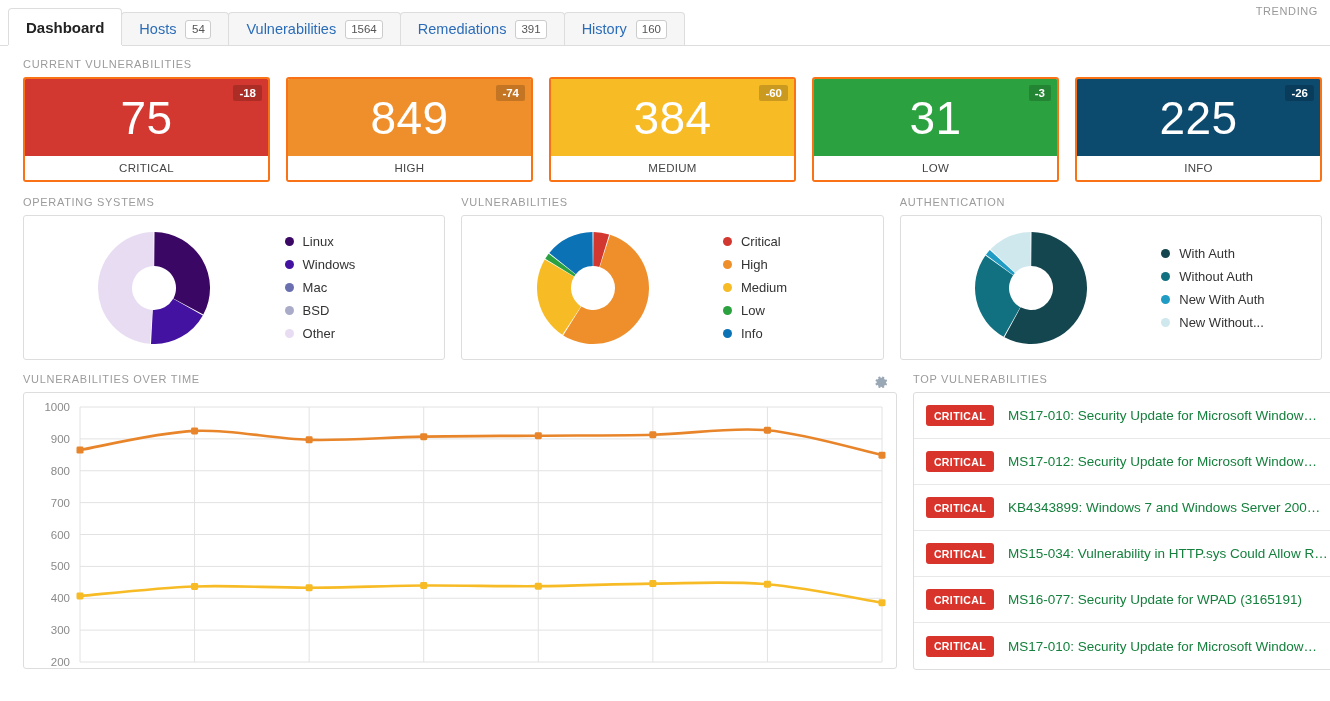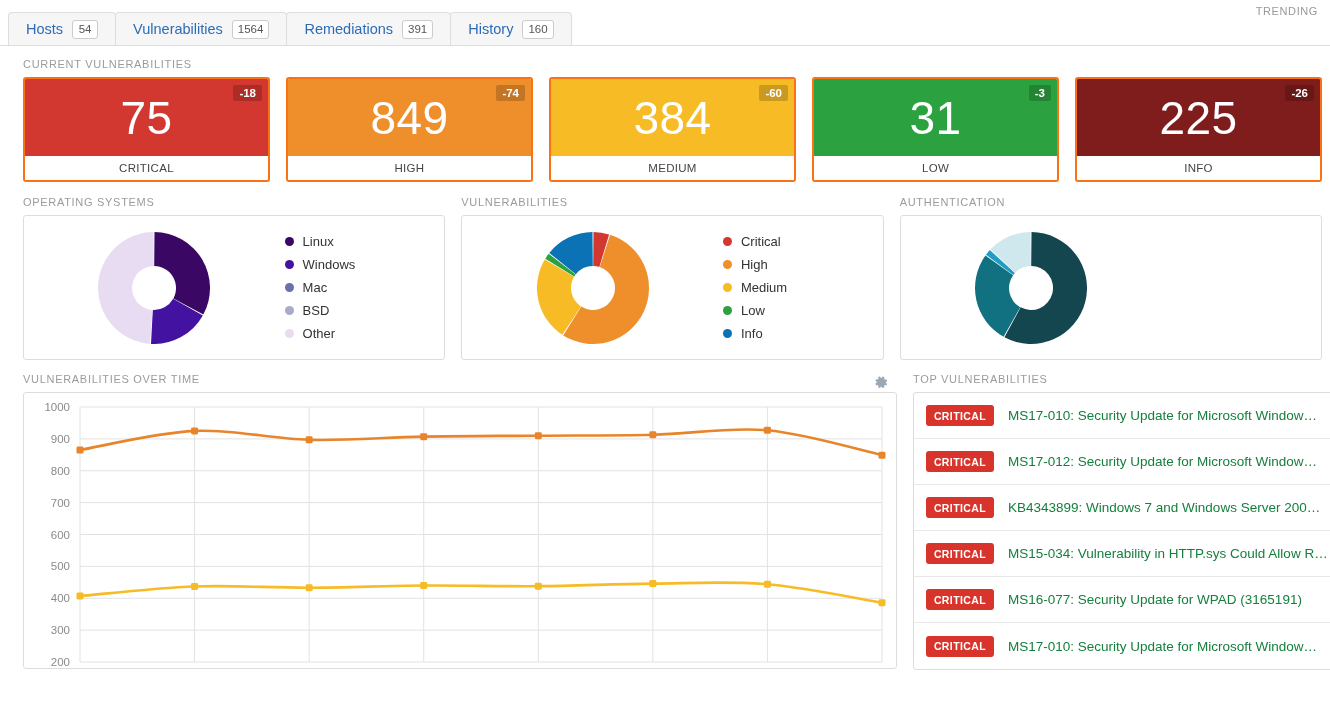--- a/index.html
+++ b/index.html
@@ -143,20 +143,23 @@
   }
 
   
   .axis-text { font-size:11.5px; fill:#8a8a8a; font-family:"Liberation Sans", sans-serif; }
 </style>
 </head>
 <body>
 
 <div class="tabbar">
   <div class="tabs">
+      <div class="tab active">
+        <span>Dashboard</span>
+      </div>
       <div class="tab">
         <span>Hosts</span>
         <span class="badge-count">54</span>
       </div>
       <div class="tab">
         <span>Vulnerabilities</span>
         <span class="badge-count">1564</span>
       </div>
       <div class="tab">
         <span>Remediations</span>
@@ -198,21 +201,21 @@
         <div class="card-label">MEDIUM</div>
       </div>
       <div class="card">
         <div class="card-top" style="background:#2ba13f">
           <span class="card-value">31</span>
           <span class="card-delta">-3</span>
         </div>
         <div class="card-label">LOW</div>
       </div>
       <div class="card">
-        <div class="card-top" style="background:#7f1d1d">
+        <div class="card-top" style="background:#0c4a6e">
           <span class="card-value">225</span>
           <span class="card-delta">-26</span>
         </div>
         <div class="card-label">INFO</div>
       </div>
     </div>
 
   <div class="row" style="margin-top:14px;">
     <div style="flex:1 1 0;">
       <div class="sec-title">OPERATING SYSTEMS</div>
@@ -287,20 +290,38 @@
     <div style="flex:1 1 0;">
       <div class="sec-title">AUTHENTICATION</div>
       <div class="panel donut-panel">
         <div class="donut-wrap" id="donut2">
             <svg width="112" height="112" viewBox="0 0 112 112">
               <path d="M56.50399319602755 0.002267984691044944 A56 56 0 1 1 29.46453946463727 105.31398720622991 L45.575354789678926 75.37335211673317 A22 22 0 1 0 56.197997327010825 34.00089099398576 Z" fill="#14464f"></path>
               <path d="M28.581234255886073 104.82838605841283 A56 56 0 0 1 10.400643385280233 23.493098020210958 L38.085967044217234 43.229431365082874 A22 22 0 0 0 45.2283420290981 75.18258023723361 Z" fill="#127180"></path>
               <path d="M10.993122921041717 22.677619898939696 A56 56 0 0 1 14.834403070339789 18.03430983868791 L39.82780120620492 41.08490743662739 A22 22 0 0 0 38.31872686183782 42.90906496029774 Z" fill="#1f9bc4"></path>
               <path d="M15.524417237836609 17.299519382012043 A56 56 0 0 1 55.49600680397241 0.002267984691044944 L55.80200267298916 34.00089099398576 A22 22 0 0 0 40.09887820057867 40.79623975721902 Z" fill="#cfe8ee"></path>
             </svg>
+          </div>
+        <div class="legend" id="legend2">
+            <div class="legend-item">
+              <span class="legend-dot" style="background:#14464f"></span>
+              <span>With Auth</span>
+            </div>
+            <div class="legend-item">
+              <span class="legend-dot" style="background:#127180"></span>
+              <span>Without Auth</span>
+            </div>
+            <div class="legend-item">
+              <span class="legend-dot" style="background:#1f9bc4"></span>
+              <span>New With Auth</span>
+            </div>
+            <div class="legend-item">
+              <span class="legend-dot" style="background:#cfe8ee"></span>
+              <span>New Without...</span>
+            </div>
           </div>
       </div>
     </div>
   </div>
 
   <div class="bottom">
     <div class="chart-col">
       <div class="chart-head">
         <div class="sec-title">VULNERABILITIES OVER TIME</div>
         <div class="gear">

